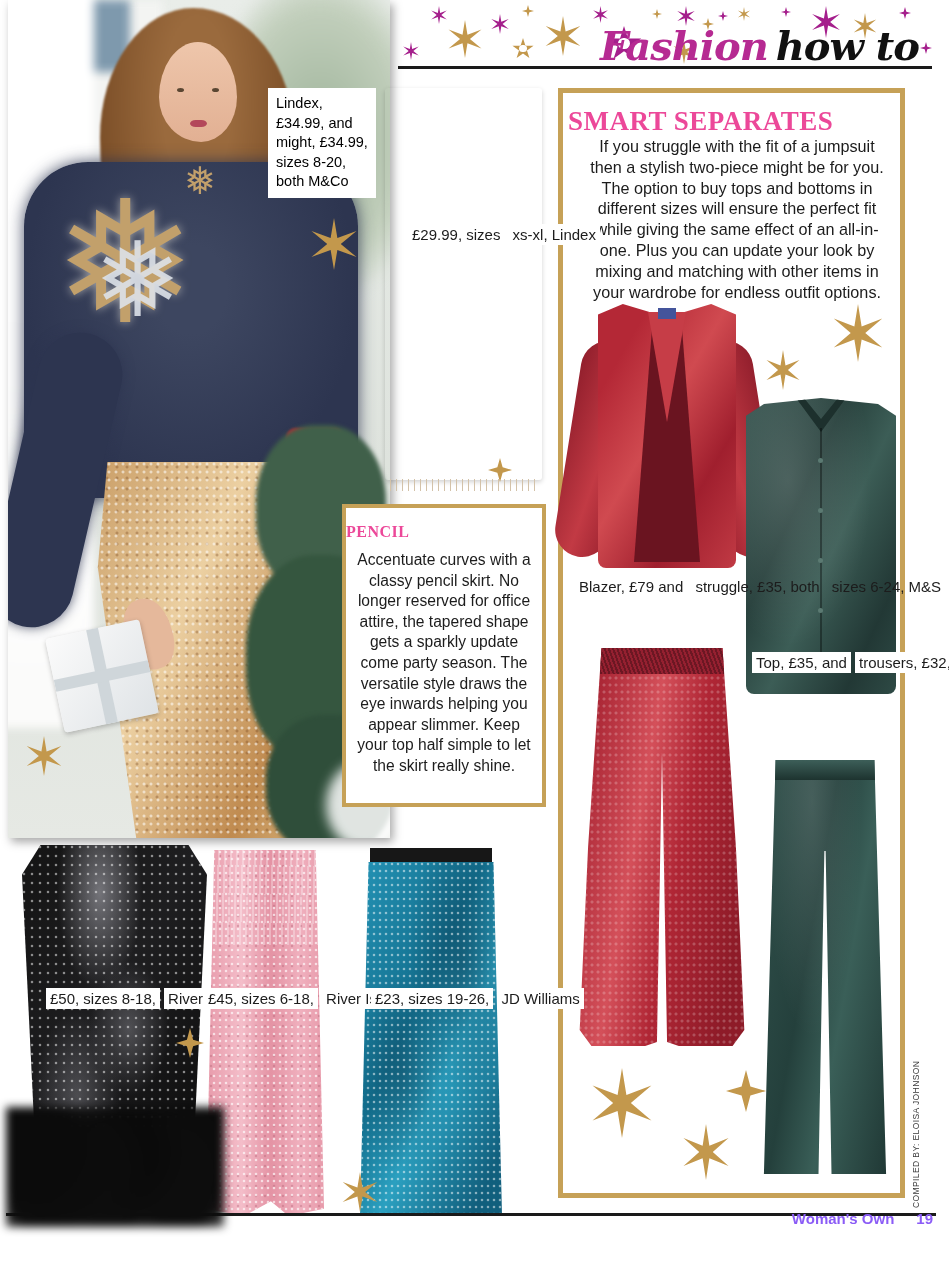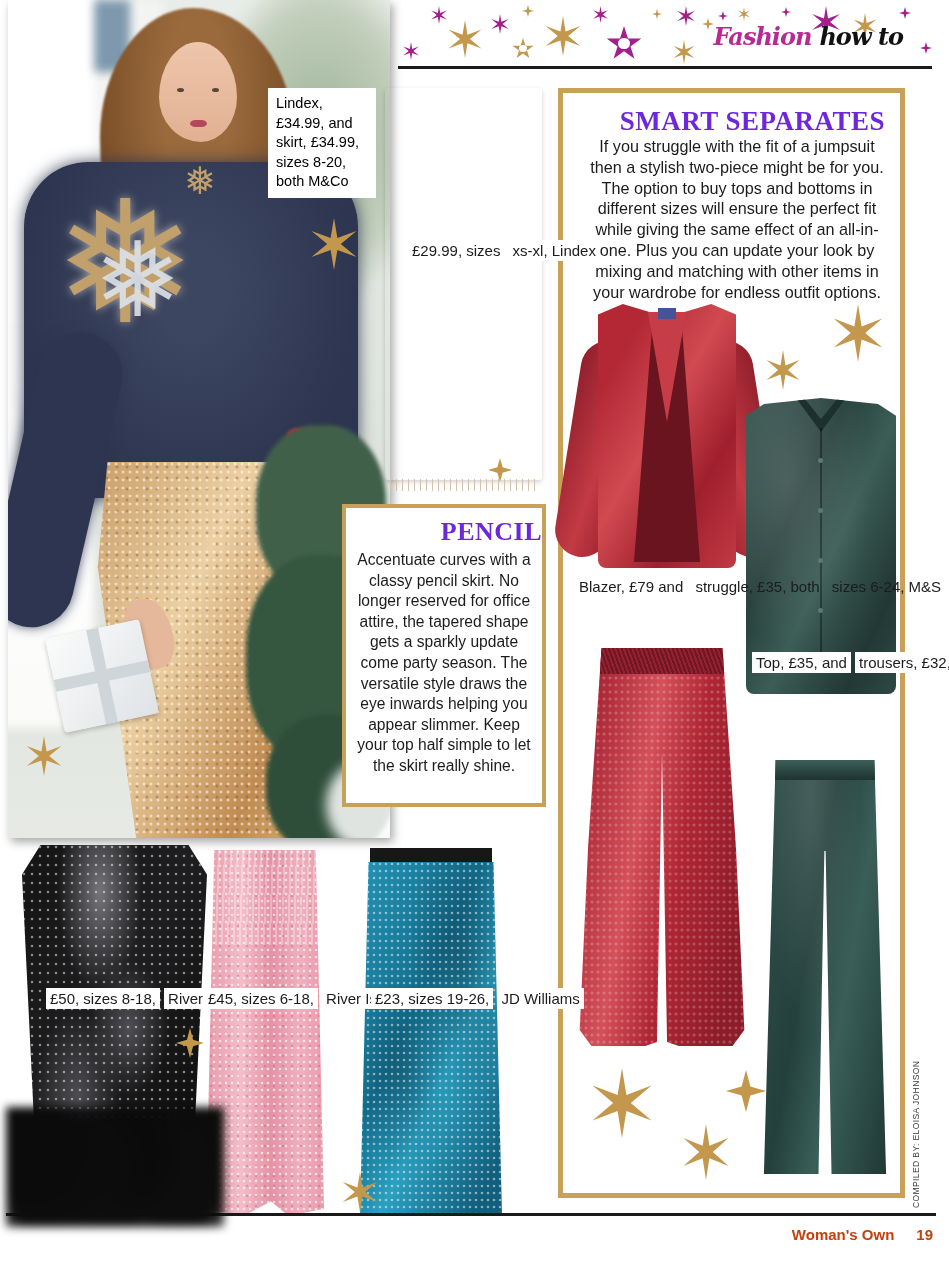--- a/index.html
+++ b/index.html
@@ -11,22 +11,22 @@
   .star{position:absolute;}
   .s6{clip-path:polygon(50% 0%,56.5% 38.7%,93.3% 25%,63% 50%,93.3% 75%,56.5% 61.3%,50% 100%,43.5% 61.3%,6.7% 75%,37% 50%,6.7% 25%,43.5% 38.7%);}
   .s4{clip-path:polygon(50% 0%,61% 39%,100% 50%,61% 61%,50% 100%,39% 61%,0% 50%,39% 39%);}
   .s5{clip-path:polygon(50% 0%,61% 35%,98% 35%,68% 57%,79% 91%,50% 70%,21% 91%,32% 57%,2% 35%,39% 35%);}
   .gold{background:#c3984c;}
   .magenta{background:#a51f8c;}
   .hole{position:absolute;left:34%;top:32%;width:32%;height:32%;border-radius:50%;background:#fff;}
 
   
   .rule-top{position:absolute;left:398px;top:66px;width:534px;height:3px;background:#1a1a1a;}
-  .masthead{position:absolute;right:46px;top:22px;font-family:"DejaVu Serif",serif;
-            font-style:italic;font-weight:bold;font-size:24px;letter-spacing:-1px;white-space:nowrap;}
+  .masthead{position:absolute;right:30px;top:22px;font-family:"DejaVu Serif",serif;
+            font-style:italic;font-weight:bold;font-size:40px;letter-spacing:-1px;white-space:nowrap;}
   .masthead .accent{color:#b62a92;margin-right:8px;}
   .masthead .rest{color:#111;}
 
   
   .photo{position:absolute;left:8px;top:0;width:382px;height:838px;overflow:hidden;
          background:linear-gradient(180deg,#e9ede9,#dde2dc 60%,#e6e9e4);
          box-shadow:3px 4px 9px rgba(0,0,0,.35);}
   .ph{position:absolute;}
   .ph-treeR{right:-40px;top:-30px;width:220px;height:330px;border-radius:50%;
             background:radial-gradient(ellipse,#9fb49b 0%,#c2cfbc 55%,transparent 75%);filter:blur(7px);}
@@ -79,25 +79,25 @@
   .caplines{position:absolute;text-align:center;font-size:15px;line-height:21px;z-index:9;white-space:nowrap;}
   .caplines span{display:inline-block;background:#fff;padding:0 4px;}
   .caplines.nobg span{background:transparent;}
   .capline-row{display:block;}
 
   
   .gold-panel{position:absolute;left:558px;top:88px;width:337px;height:1100px;
               border:5px solid #c6a157;background:#fff;}
   .pencil-box{position:absolute;left:342px;top:504px;width:196px;height:295px;
               border:4px solid #c6a157;background:#fff;z-index:8;}
-  .sec-title{font-family:"Liberation Serif",serif;font-weight:bold;color:#6d28d9;
-             text-align:right;letter-spacing:.5px;}
+  .sec-title{font-family:"Liberation Serif",serif;font-weight:bold;color:#ec4899;
+             text-align:left;letter-spacing:.5px;}
   .smart-title{font-size:27px;margin-top:10px;}
   .smart-body{font-size:16.2px;line-height:20.8px;text-align:center;margin:4px 10px 0 10px;}
-  .pencil-title{font-size:26px;line-height:27px;margin-top:10px;}
+  .pencil-title{font-size:16px;line-height:27px;margin-top:10px;}
   .pencil-body{font-size:15.6px;line-height:20.6px;text-align:center;margin:5px 7px 0 7px;}
 
   
   .prod{position:absolute;}
   .lindex-skirt{left:385px;top:88px;width:157px;height:392px;border-radius:3px;
     background-image:
       linear-gradient(180deg,rgba(120,100,75,.28),rgba(120,100,75,0) 7%,rgba(120,100,75,0) 88%,rgba(120,100,75,.18)),
       repeating-linear-gradient(90deg,#cbb89f 0 1px,#e2d5c0 1px 3px,#d7c7af 3px 5px,#ead fb 0),
       repeating-linear-gradient(88deg,#cbb89f 0 2px,#e6dac6 2px 4px,#d2c1a8 4px 6px);
     box-shadow:0 2px 5px rgba(0,0,0,.18);}
@@ -181,21 +181,21 @@
       clip-path:polygon(6% 0,94% 0,100% 100%,0 100%);
       background-image:
         radial-gradient(circle at 2px 2px,rgba(255,255,255,.5) .8px,transparent 1.7px),
         radial-gradient(ellipse at 72% 28%,rgba(8,40,60,.4),transparent 38%),
         radial-gradient(ellipse at 30% 60%,rgba(10,45,65,.35),transparent 34%),
         linear-gradient(115deg,#2492b4 0%,#13708f 40%,#2ba0c0 60%,#115f7d 90%);
       background-size:6px 7px,100% 100%,100% 100%,100% 100%;}
 
   
   .rule-bottom{position:absolute;left:6px;top:1213px;width:930px;height:2.5px;background:#1a1a1a;}
-  .footer{position:absolute;right:16px;top:1210px;font-weight:bold;font-size:15px;color:#c2410c;margin-top:16px;}
+  .footer{position:absolute;right:16px;top:1210px;font-weight:bold;font-size:15px;color:#8b5cf6;}
   .footer .pno{margin-left:22px;}
   .credit{position:absolute;left:911px;top:1040px;height:168px;width:14px;
       writing-mode:vertical-rl;transform:rotate(180deg);font-size:8.5px;letter-spacing:.4px;
       color:#3a3a3a;text-align:left;}
 </style>
 </head>
 <body>
 
 <div class="page">
 
@@ -260,29 +260,29 @@
       <div class="ph-ribbon-h"></div>
     </div>
   </div>
 
   <div class="star s6 gold" style="left:308px;top:218px;width:52px;height:52px;z-index:7;"></div>
   <div class="star s6 gold" style="left:24px;top:736px;width:40px;height:40px;z-index:7;"></div>
 
   <div class="capbox" style="left:268px;top:88px;width:92px;">
     <span class="capline-row">Lindex,</span>
     <span class="capline-row">£34.99, and</span>
-    <span class="capline-row">skirt, £34.99,</span>
+    <span class="capline-row">might, £34.99,</span>
     <span class="capline-row">sizes 8-20,</span>
     <span class="capline-row">both M&amp;Co</span>
   </div>
 
   <div class="prod lindex-skirt">
     <div class="lindex-fringe"></div>
   </div>
-  <div class="caplines" style="left:408px;top:240px;width:110px;">
+  <div class="caplines" style="left:408px;top:224px;width:110px;">
     <span class="capline-row">£29.99, sizes</span>
     <span class="capline-row">xs-xl, Lindex</span>
   </div>
   <div class="star s4 gold" style="left:488px;top:458px;width:24px;height:24px;z-index:7;"></div>
 
   <div class="pencil-box">
     <div class="sec-title pencil-title">
       <span class="capline-row">PENCIL</span>
     </div>
     <div class="pencil-body">Accentuate curves with a classy pencil skirt. No longer reserved for office attire, the tapered shape gets a sparkly update come party season. The versatile style draws the eye inwards helping you appear slimmer. Keep your top half simple to let the skirt really shine.</div>

